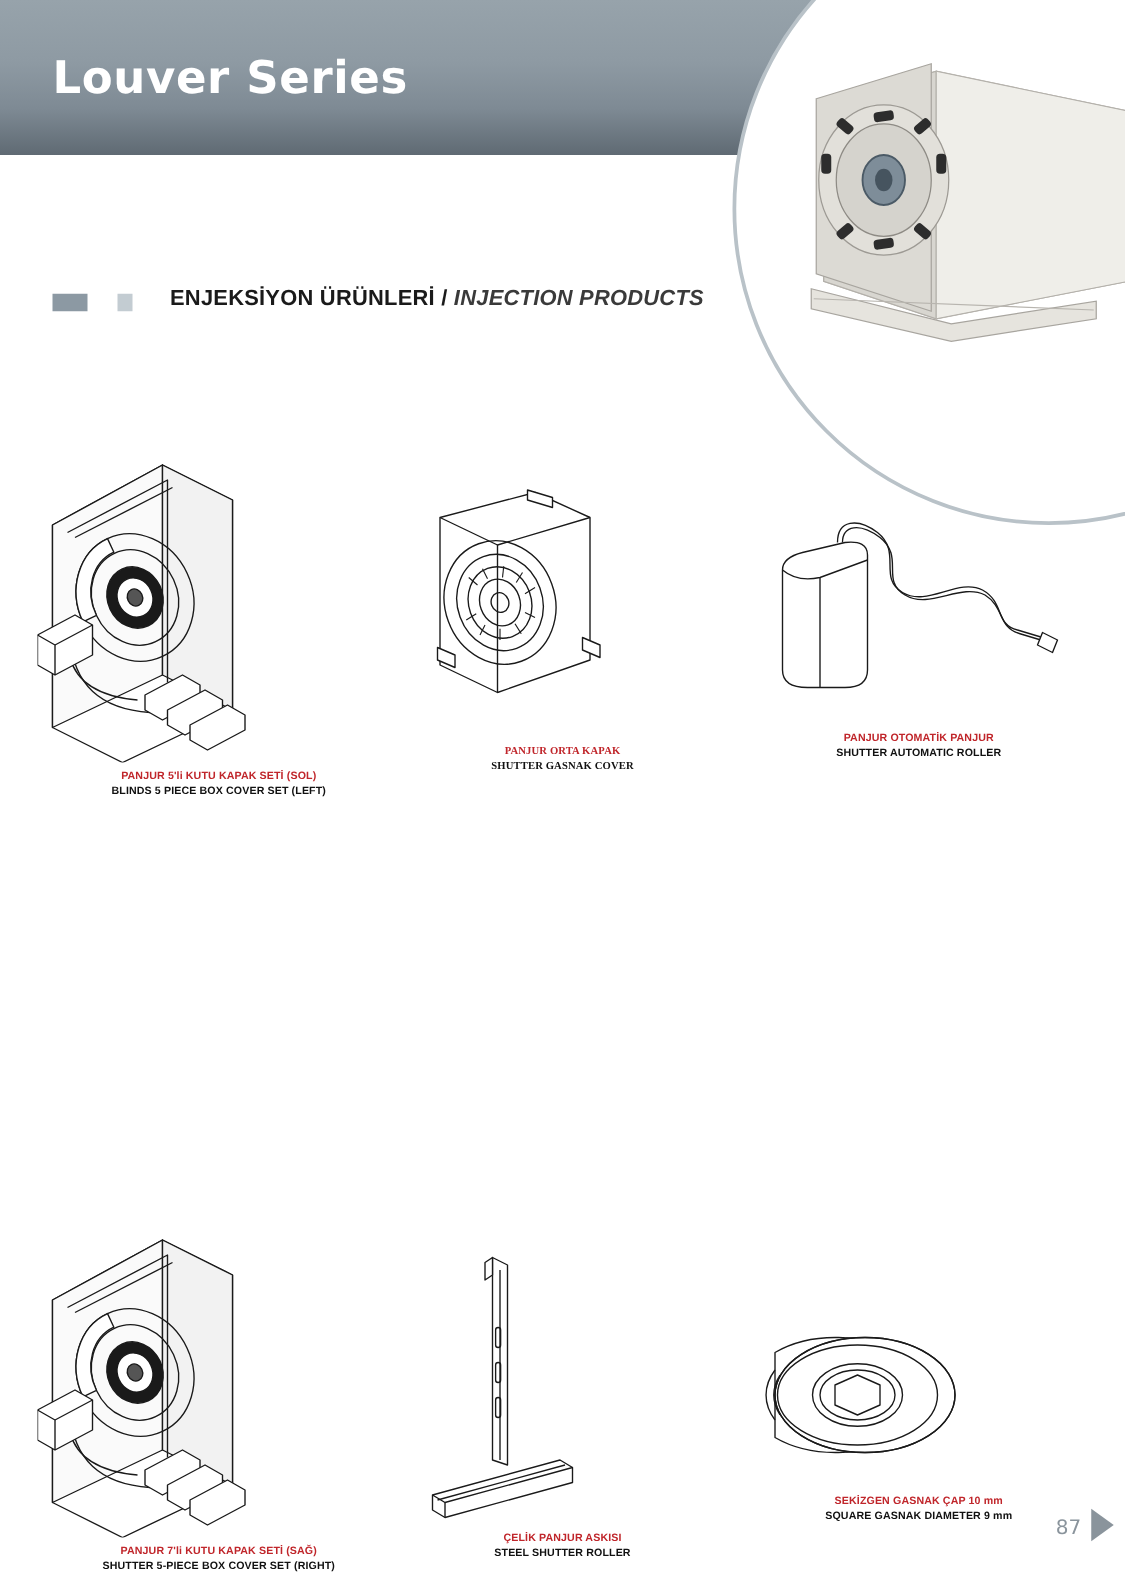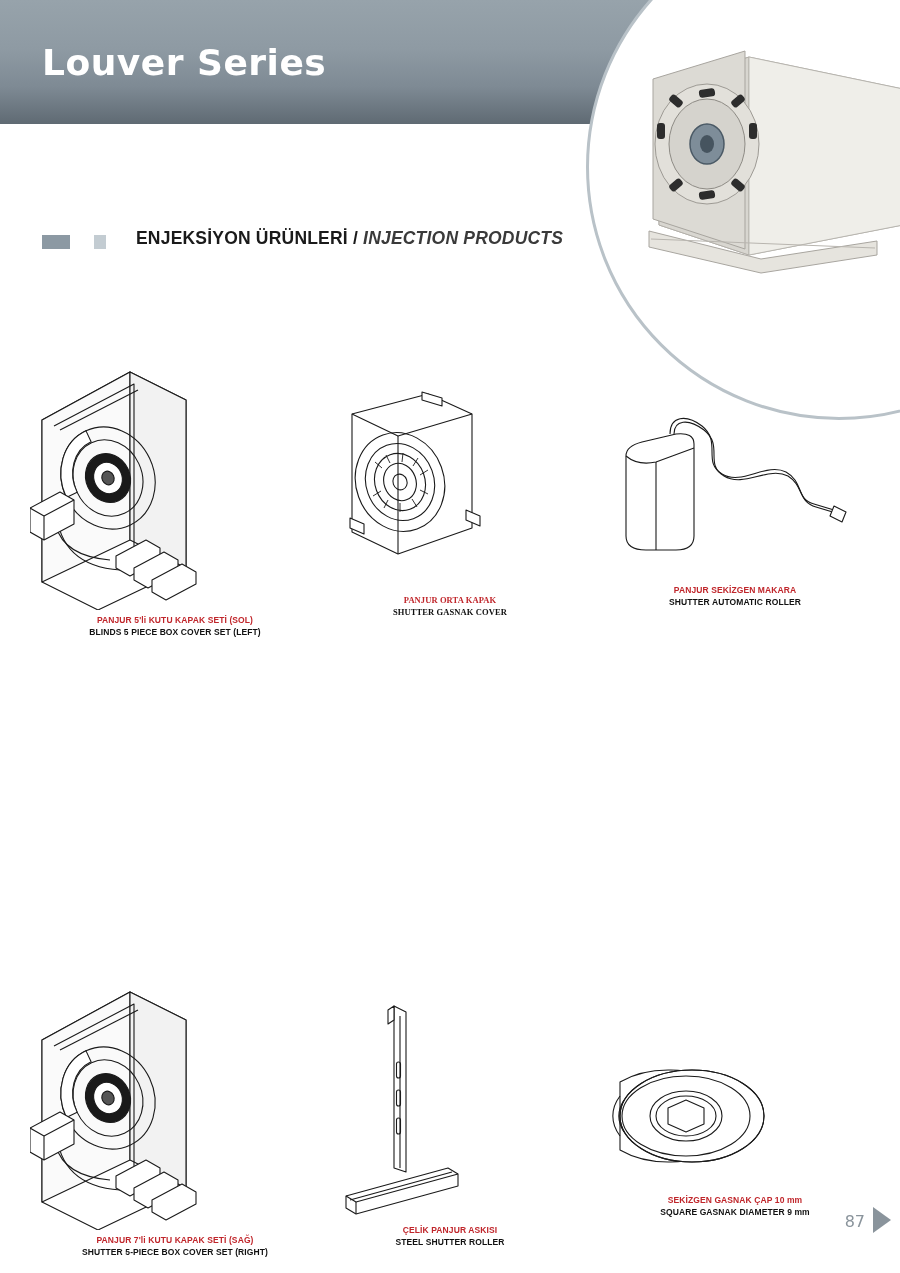--- a/index.html
+++ b/index.html
@@ -304,21 +304,21 @@
             <path d="M 36 56 L 36 136 Q 36 150 56 150 L 86 150 Q 104 150 104 136 L 104 44 Q 104 32 86 34 L 52 42 Q 36 46 36 56 Z" fill="#ffffff"></path>
             <path d="M 36 56 Q 48 66 66 62 L 104 48"></path>
             <path d="M 66 62 L 66 150"></path>
 
             <path d="M 80 34 C 80 16 96 14 112 26 C 132 42 112 62 132 74 C 152 86 176 62 196 72 C 214 82 206 100 224 104 L 244 110"></path>
             <path d="M 84 34 C 84 20 98 18 114 30 C 134 46 114 64 134 76 C 154 88 178 66 198 76 C 214 86 208 102 226 107 L 246 113"></path>
             <polygon points="244,106 256,112 252,122 240,116" fill="#ffffff"></polygon>
           </g>
         </svg>
       </div>
-      <div class="caption-tr">PANJUR SEKİZGEN MAKARA</div>
+      <div class="caption-tr">PANJUR OTOMATİK PANJUR</div>
       <div class="caption-en">SHUTTER AUTOMATIC ROLLER</div>
     </div>
   </div>
 
   <div class="row" style="height:315px; margin-top:0;">
 
     <div class="cell" style="left:30px; top:320px; width:290px;">
       <div class="art">
         <svg width="230" height="250" viewBox="0 0 230 250">
           <g fill="none" stroke="#1a1a1a" stroke-width="1.1" stroke-linejoin="round">

